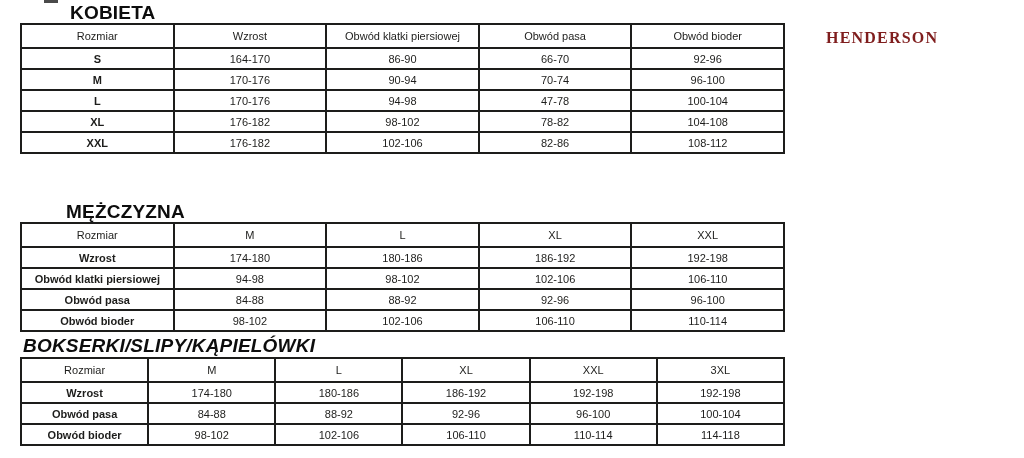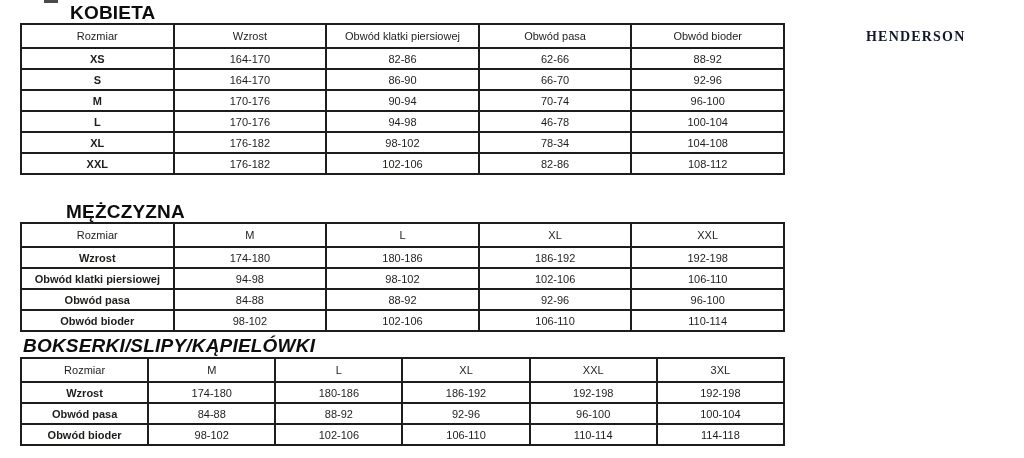--- a/index.html
+++ b/index.html
@@ -27,23 +27,23 @@
   #table-bokserki  { top: 357px; }
   .size-table th, .size-table td {
     border: 2px solid #1d1d1b; text-align: center; vertical-align: middle;
     font-size: 11px; padding: 0; white-space: nowrap; overflow: hidden;
     color: #1d1d1b;
   }
   .size-table thead th { height: 22px; font-weight: 400; }
   .size-table tbody td { height: 19px; font-weight: 400; }
   .size-table tbody td:first-child { font-weight: 700; }
   .brand-logo {
-    position: absolute; left: 866px; top: 29px;
-    font-family: "Liberation Serif", serif; font-size: 14px; font-weight: 700;
-    letter-spacing: 1.2px; color: #0f172a; white-space: nowrap;
+    position: absolute; left: 826px; top: 29px;
+    font-family: "Liberation Serif", serif; font-size: 16px; font-weight: 700;
+    letter-spacing: 1.2px; color: #7f1d1d; white-space: nowrap;
   }
 </style>
 </head>
 <body>
 
 <div class="corner-fragment"></div>
 
 <h2 class="section-title" id="title-kobieta">KOBIETA</h2>
 
 <table class="size-table" id="table-kobieta">
@@ -51,52 +51,45 @@
     <tr>
       <th>Rozmiar</th>
       <th>Wzrost</th>
       <th>Obwód klatki piersiowej</th>
       <th>Obwód pasa</th>
       <th>Obwód bioder</th>
     </tr>
   </thead>
   <tbody>
     <tr>
-      <td>XS</td>
-      <td>164-170</td>
-      <td>82-86</td>
-      <td>62-66</td>
-      <td>88-92</td>
-    </tr>
-    <tr>
       <td>S</td>
       <td>164-170</td>
       <td>86-90</td>
       <td>66-70</td>
       <td>92-96</td>
     </tr>
     <tr>
       <td>M</td>
       <td>170-176</td>
       <td>90-94</td>
       <td>70-74</td>
       <td>96-100</td>
     </tr>
     <tr>
       <td>L</td>
       <td>170-176</td>
       <td>94-98</td>
-      <td>46-78</td>
+      <td>47-78</td>
       <td>100-104</td>
     </tr>
     <tr>
       <td>XL</td>
       <td>176-182</td>
       <td>98-102</td>
-      <td>78-34</td>
+      <td>78-82</td>
       <td>104-108</td>
     </tr>
     <tr>
       <td>XXL</td>
       <td>176-182</td>
       <td>102-106</td>
       <td>82-86</td>
       <td>108-112</td>
     </tr>
   </tbody>

